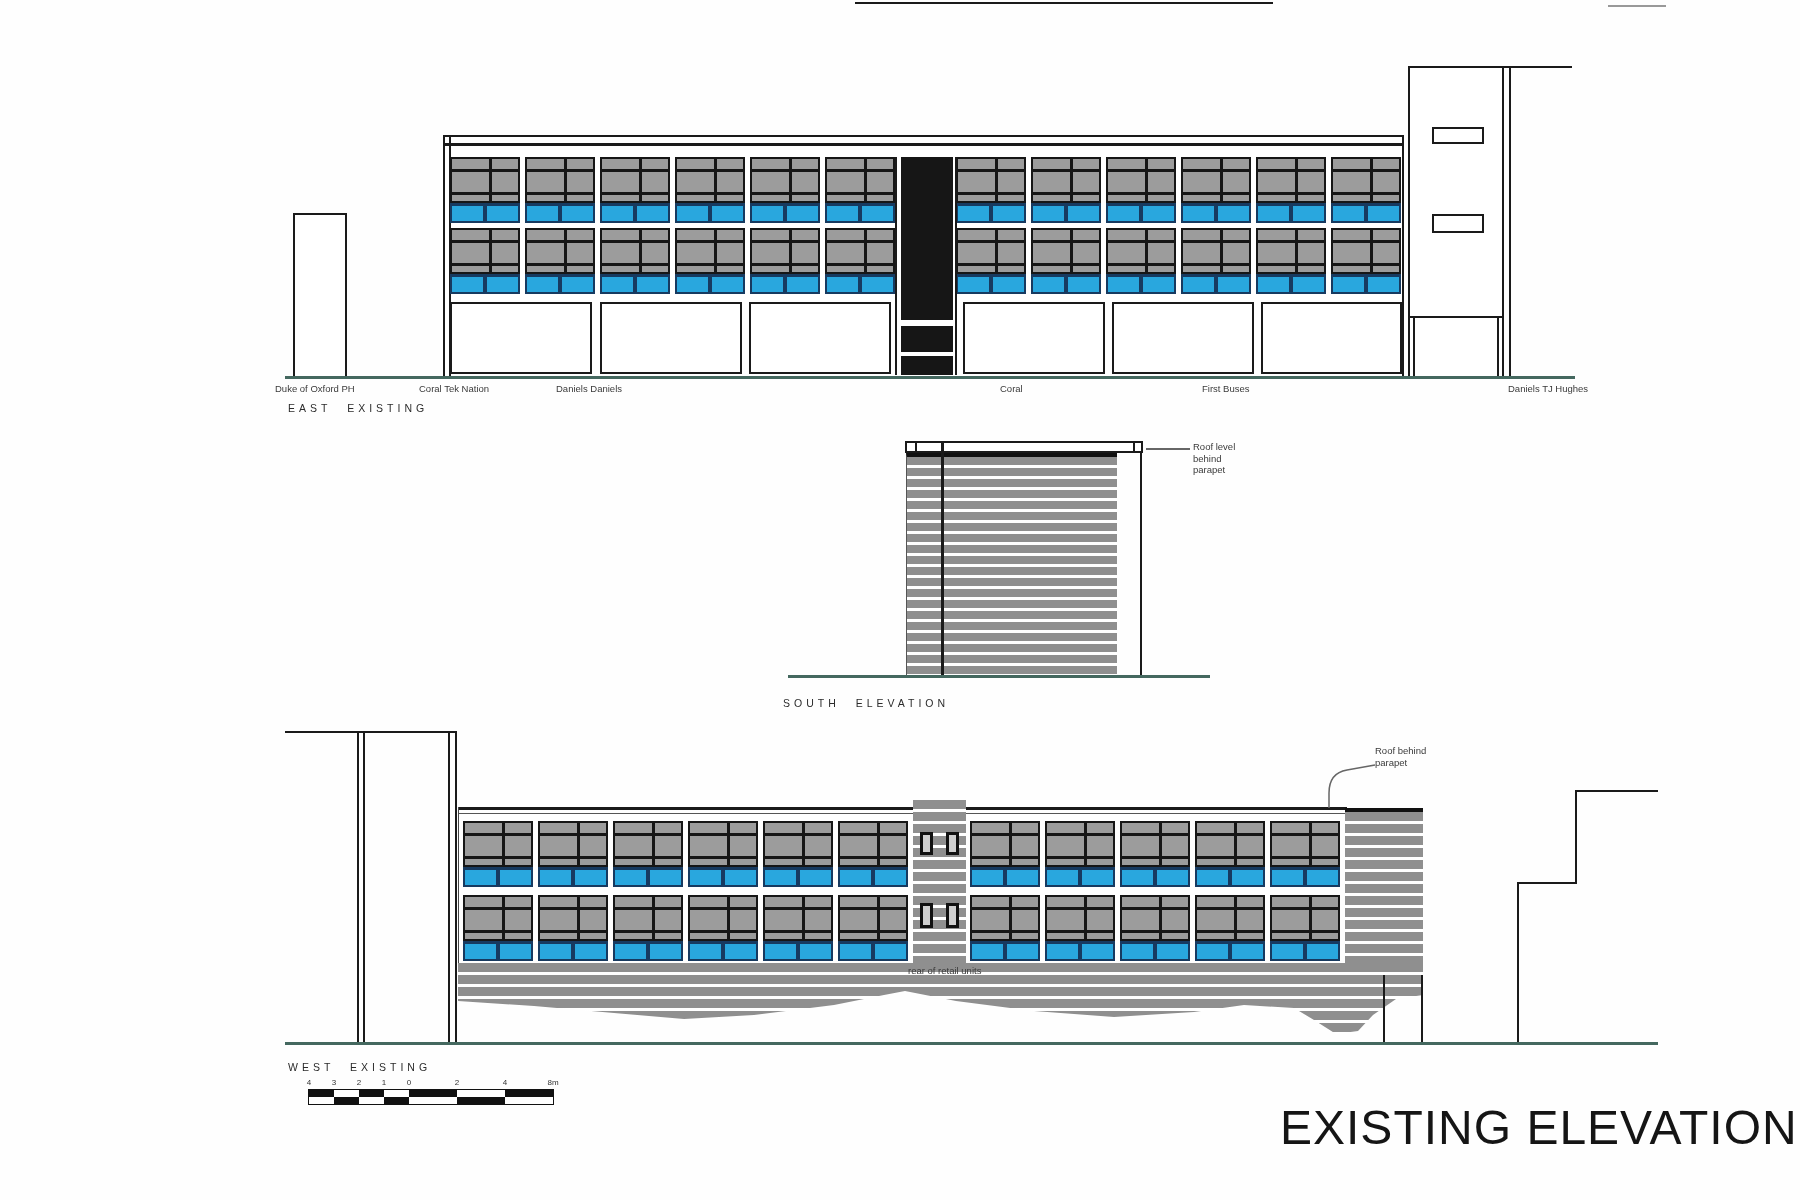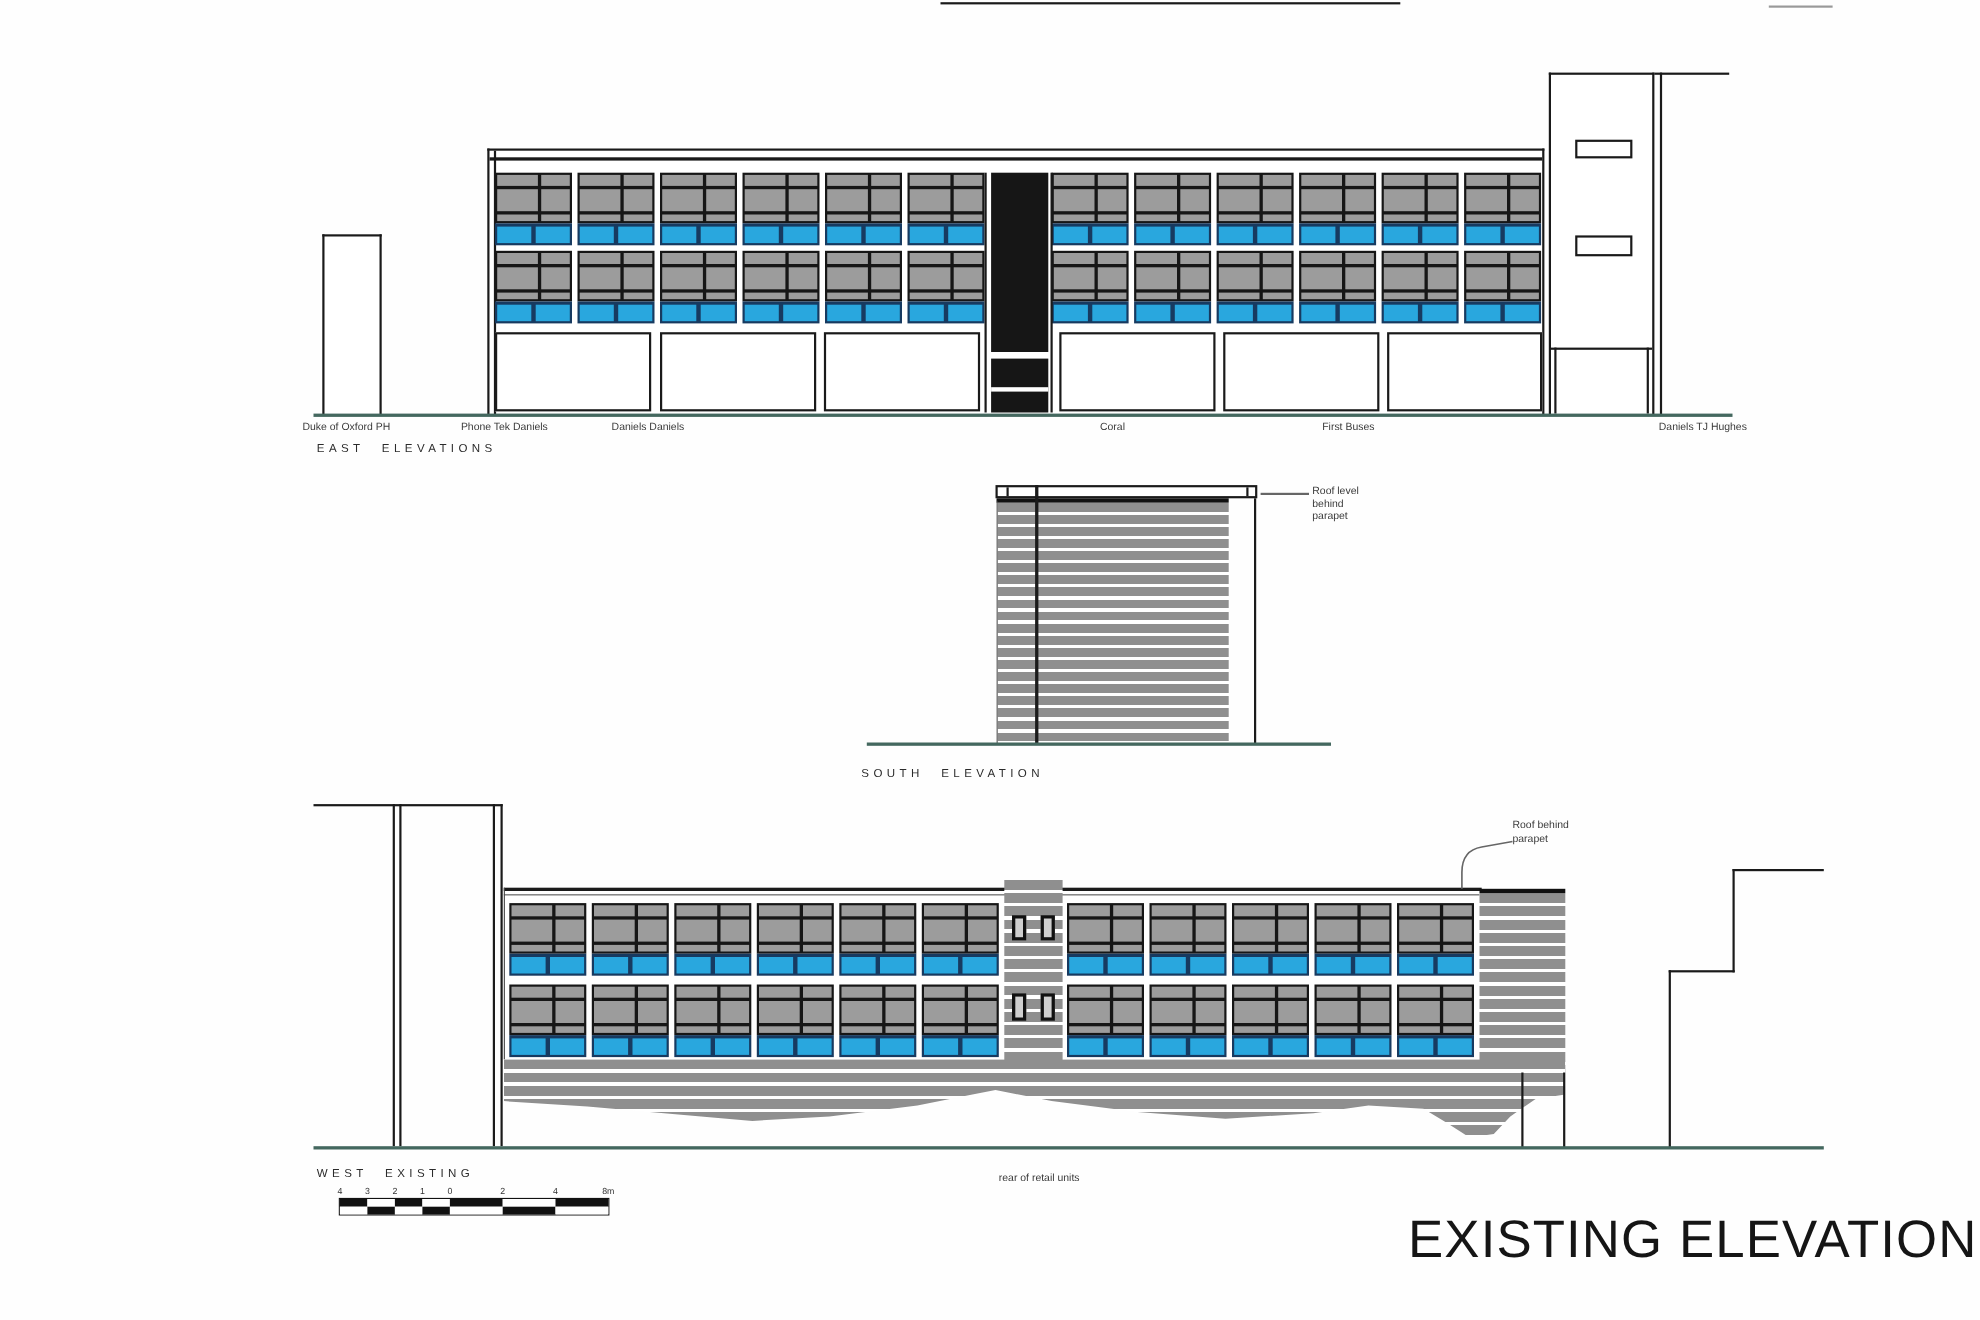--- a/index.html
+++ b/index.html
@@ -460,26 +460,26 @@
       <div class="hline" style="left:0;top:248px;width:92px"></div>
       <div class="vline" style="left:3px;top:248px;height:60px"></div>
       <div class="vline" style="left:87px;top:248px;height:60px"></div>
     </div>
     <div class="vline" style="left:1509px;top:66px;height:312px"></div>
     <div class="hline" style="left:1504px;top:66px;width:68px"></div>
 
     <div class="ground" style="left:285px;top:376px;width:1290px;background:var(--ground-teal)"></div>
 
     <span class="small-label" style="left:275px;top:383px">Duke of Oxford PH</span>
-    <span class="small-label" style="left:419px;top:383px">Phone Tek Daniels</span>
+    <span class="small-label" style="left:419px;top:383px">Coral Tek Nation</span>
     <span class="small-label" style="left:556px;top:383px">Daniels Daniels</span>
     <span class="small-label" style="left:1000px;top:383px">Coral</span>
     <span class="small-label" style="left:1202px;top:383px">First Buses</span>
     <span class="small-label" style="left:1508px;top:383px">Daniels TJ Hughes</span>
-    <span class="elev-label" style="left:288px;top:402px">EAST ELEVATIONS</span>
+    <span class="elev-label" style="left:288px;top:402px">EAST EXISTING</span>
   </div>
 
   <div>
     <div id="south-coping">
       <div class="vline" style="left:8px;top:0;height:8px"></div>
       <div class="vline" style="left:226px;top:0;height:8px"></div>
     </div>
     <div id="south-body"></div>
     <div class="vline" style="left:941px;top:441px;height:235px;width:3px"></div>
     <div class="vline" style="left:1140px;top:453px;height:223px"></div>
@@ -836,21 +836,21 @@
     <div class="vline" style="left:1575px;top:790px;height:94px"></div>
     <div class="hline" style="left:1575px;top:790px;width:83px"></div>
 
     <svg class="abs" style="left:1323px;top:753px" width="55" height="57" viewBox="0 0 55 57">
       <path d="M6,55 L6,40 Q6,20 24,17 L52,12" fill="none" stroke="#666" stroke-width="1.5"></path>
     </svg>
     <div class="ann-text" style="left:1375px;top:745px;width:90px">Roof behind
 parapet</div>
 
     <div class="ground" style="left:285px;top:1042px;width:1373px"></div>
-    <span class="small-label" style="left:908px;top:1066px">rear of retail units</span>
+    <span class="small-label" style="left:908px;top:965px">rear of retail units</span>
     <span class="elev-label" style="left:288px;top:1061px">WEST EXISTING</span>
 
     <div id="scale-bar">
         <div class="sb-seg" style="left: 0px; top: 0px; width: 25px; height: 7px; background: rgb(17, 17, 17);"></div>
         <div class="sb-seg" style="left: 25px; top: 0px; width: 25px; height: 7px; background: rgb(255, 255, 255);"></div>
         <div class="sb-seg" style="left: 50px; top: 0px; width: 25px; height: 7px; background: rgb(17, 17, 17);"></div>
         <div class="sb-seg" style="left: 75px; top: 0px; width: 25px; height: 7px; background: rgb(255, 255, 255);"></div>
         <div class="sb-seg" style="left: 100px; top: 0px; width: 48px; height: 7px; background: rgb(17, 17, 17);"></div>
         <div class="sb-seg" style="left: 148px; top: 0px; width: 48px; height: 7px; background: rgb(255, 255, 255);"></div>
         <div class="sb-seg" style="left: 196px; top: 0px; width: 48px; height: 7px; background: rgb(17, 17, 17);"></div>

